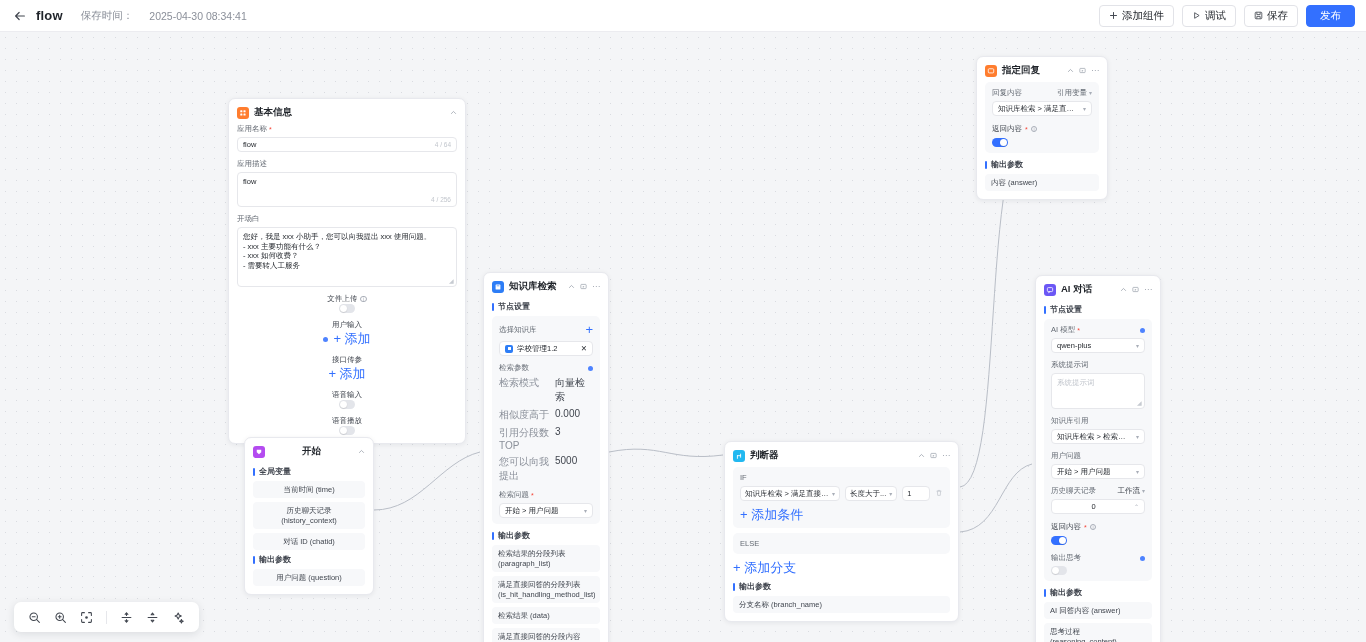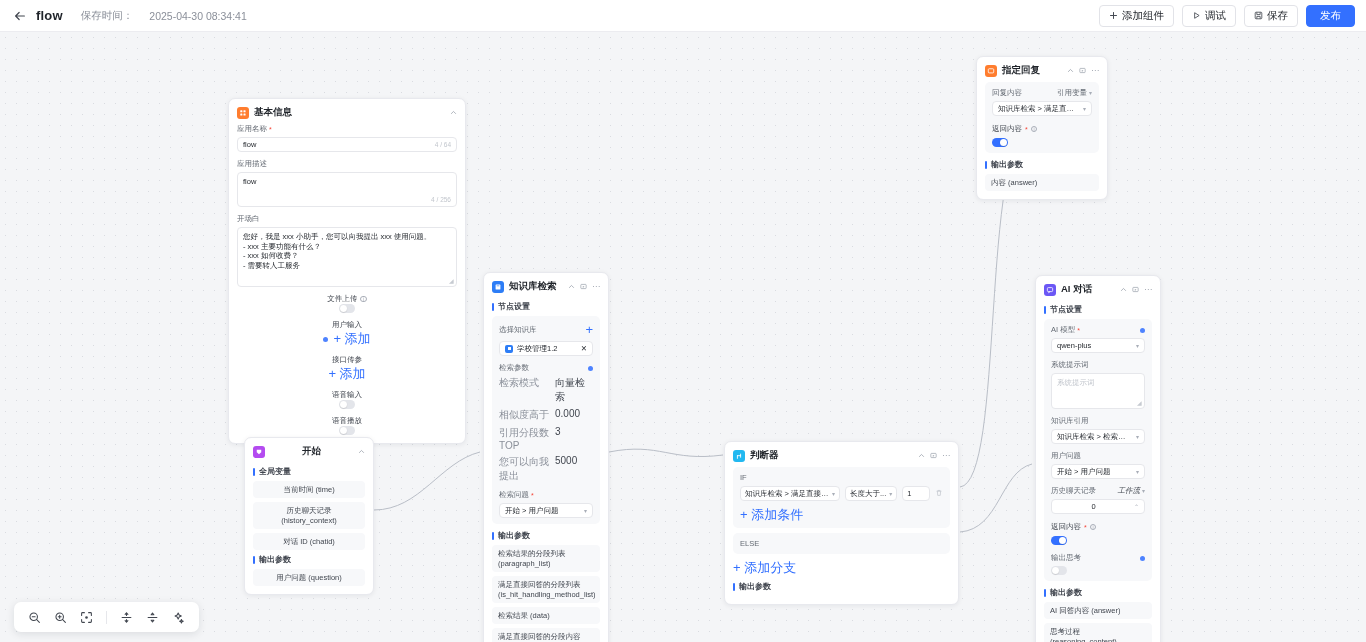--- a/index.html
+++ b/index.html
@@ -509,20 +509,21 @@
             <svg viewBox="0 0 10 10" fill="none" stroke="currentColor" stroke-width=".9" width="8" height="8">
                 <path d="M2 2.8h6M3.6 2.8V1.8h2.8v1M3 2.8l.4 5.2h3.2L7 2.8"></path>
               </svg>
           </span>
         </div>
         <div class="plus-link" style="margin-top:5px;">+ 添加条件</div>
       </div>
       <div class="else-box">ELSE</div>
       <div class="plus-link" style="margin-bottom:4px;">+ 添加分支</div>
       <div class="bar-label">输出参数</div>
+      <div class="pill" style="margin-bottom:0;">分支名称 (branch_name)</div>
     </div>
   </div>
 
   <div class="node" style="left:976px; top:24px; width:132px;">
     <div class="node-head">
       <span class="n-ico ico-orange">
         <svg viewBox="0 0 10 10" fill="none" stroke="#fff" stroke-width="1">
             <rect x="1.6" y="2.2" width="6.8" height="5.2" rx="1.1"></rect>
           </svg>
       </span>
@@ -626,21 +627,21 @@
           <span>用户问题</span>
         </div>
         <div class="inp">
           <span class="val">开始 &gt; 用户问题</span>
           <span class="chev">▾</span>
         </div>
 
         <div class="fld-label" style="margin-top:7px;">
           <span>历史聊天记录</span>
           <span class="sp"></span>
-          <span style="display:flex;align-items:center;gap:2px;color:#41464f;font-style:italic;">
+          <span style="display:flex;align-items:center;gap:2px;color:#41464f;">
             <span>工作流</span>
             <span class="chev">▾</span>
           </span>
         </div>
         <div class="inp">
           <span class="val" style="text-align:center;">0</span>
           <span class="chev">⌃</span>
         </div>
 
         <div class="row-lab" style="margin-top:8px;">

